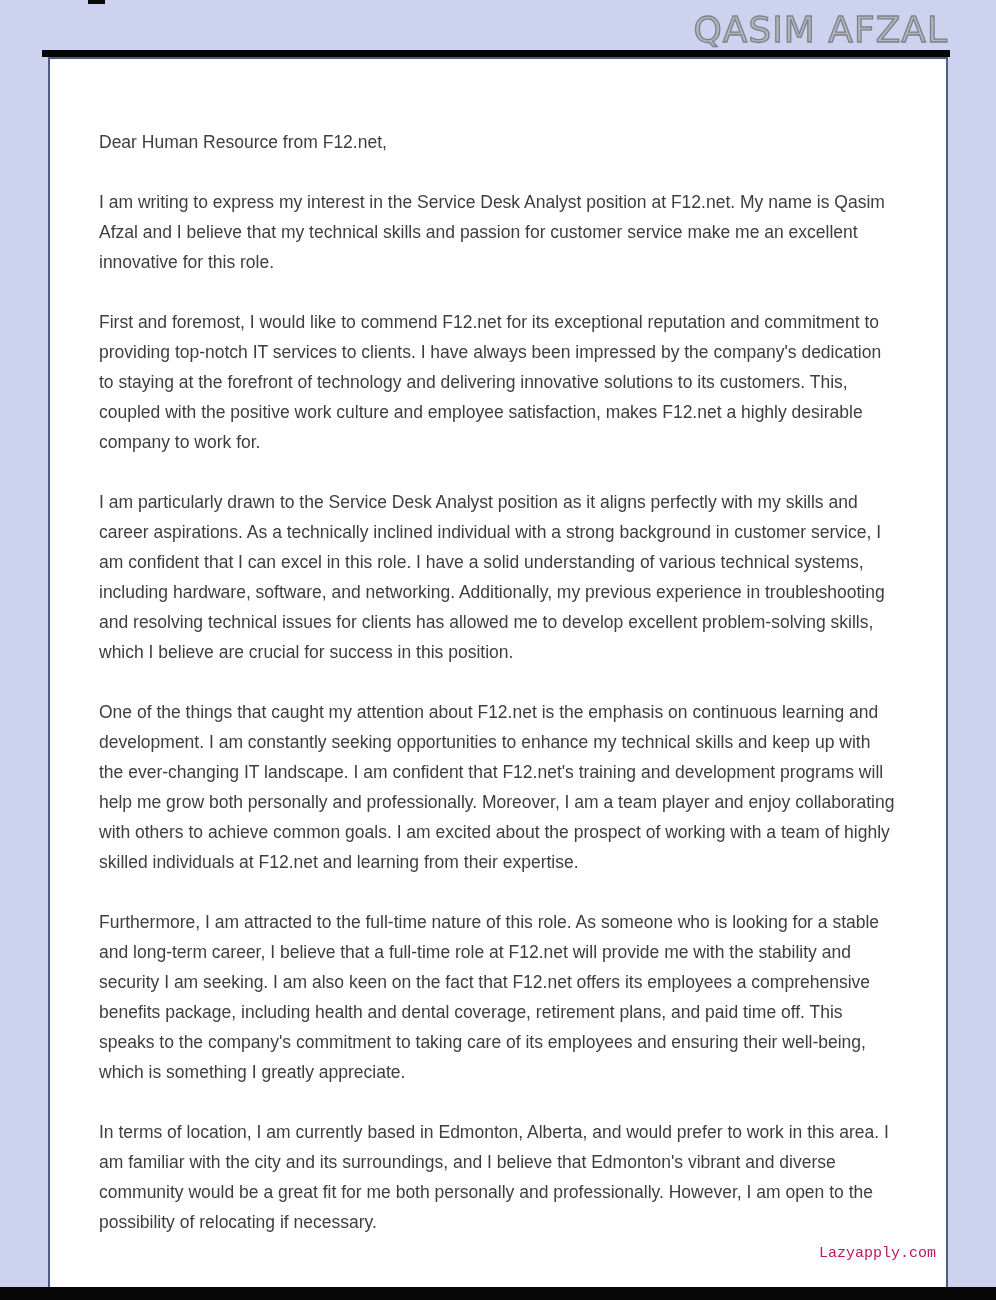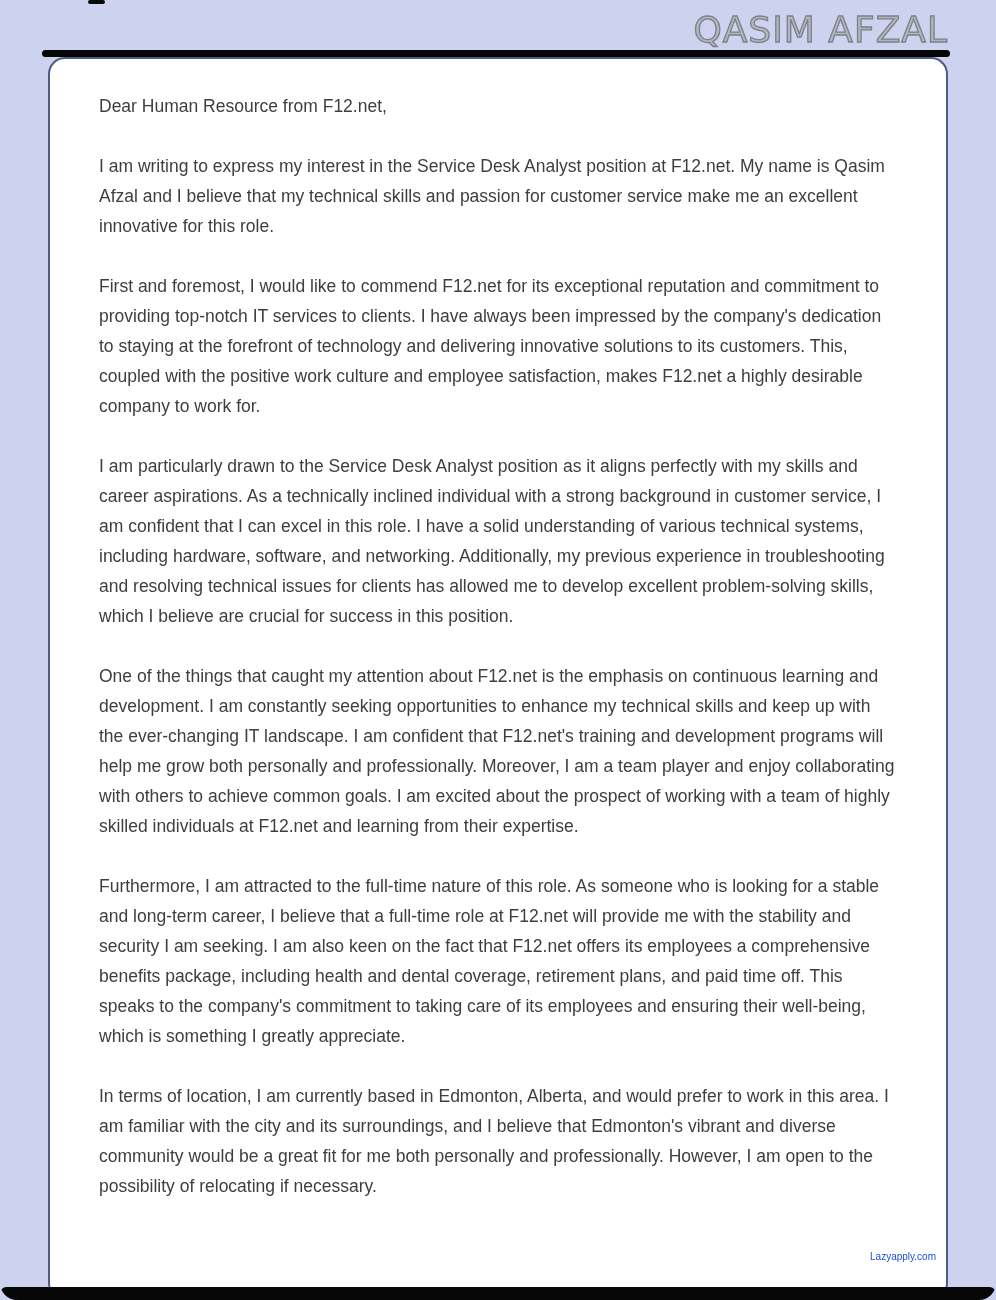--- a/index.html
+++ b/index.html
@@ -1,15 +1,15 @@
 <!DOCTYPE html>
 <html style="--page_background: #cdd3ee; --panel_background: #ffffff; --panel_border: #4d5c85; --rule: #050505; --bar: #070707; --text: #3e3e3e; --name_fill: #b3b6bd; --name_outline: #7c818b;"><head>
 <meta charset="utf-8">
 <style>
-  * { margin: 0; padding: 0; box-sizing: border-box; border-radius: 17px; }
+  * { margin: 0; padding: 0; box-sizing: border-box; }
   html, body { width: 996px; height: 1300px; }
   body {
     position: relative;
     overflow: hidden;
     background: var(--page_background, #cdd3ee);
     font-family: "Liberation Sans", sans-serif;
   }
   .page { position: absolute; inset: 0; }
 
   .top-edge-mark {
@@ -33,37 +33,38 @@
     width: 908px; height: 7px;
     background: var(--rule, #050505);
   }
 
   .letter-panel {
     position: absolute; left: 48px; top: 57px;
     width: 900px; height: 1243px;
     background: var(--panel_background, #ffffff);
     border: 2px solid var(--panel_border, #4d5c85);
     border-bottom: none;
-    padding: 32px 49px 0 49px;
+    padding: 68px 49px 0 49px;
     overflow: hidden;
   }
 
   .letter-body {
     color: var(--text, #3e3e3e);
     font-size: 17.5px;
     line-height: 30px;
   }
   .letter-body p { margin: 0 0 30px 0; }
 
   .watermark {
     position: absolute; right: 60px; bottom: 38px;
-    font-size: 10px;
-    color: #1d4ed8;
+    font-size: 15px;
+    color: #be185d;
     cursor: pointer;
     white-space: nowrap;
+    font-family: Liberation Mono, monospace;
   }
 
   .bottom-bar {
     position: absolute; left: 0; bottom: 0;
     width: 996px; height: 13px;
     background: var(--bar, #070707);
   }
 </style>
 </head>
 <body>

